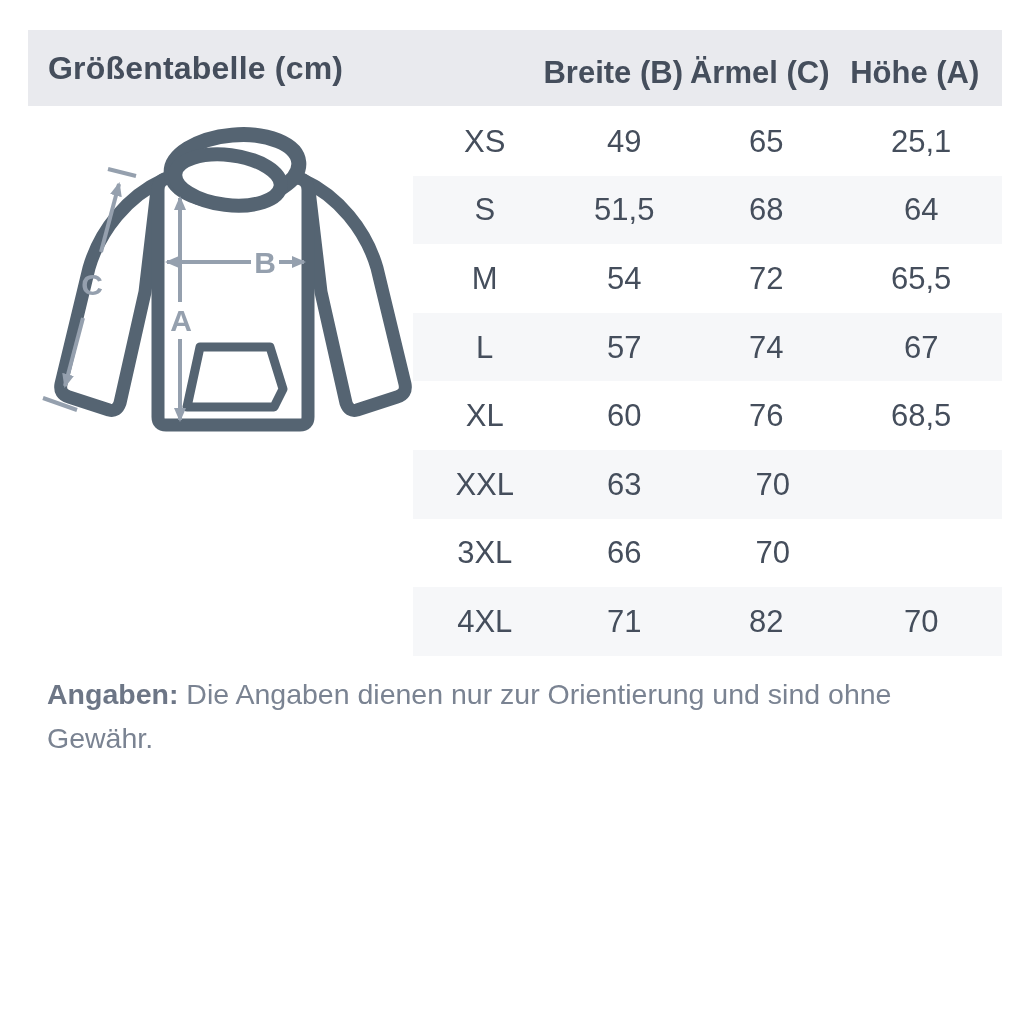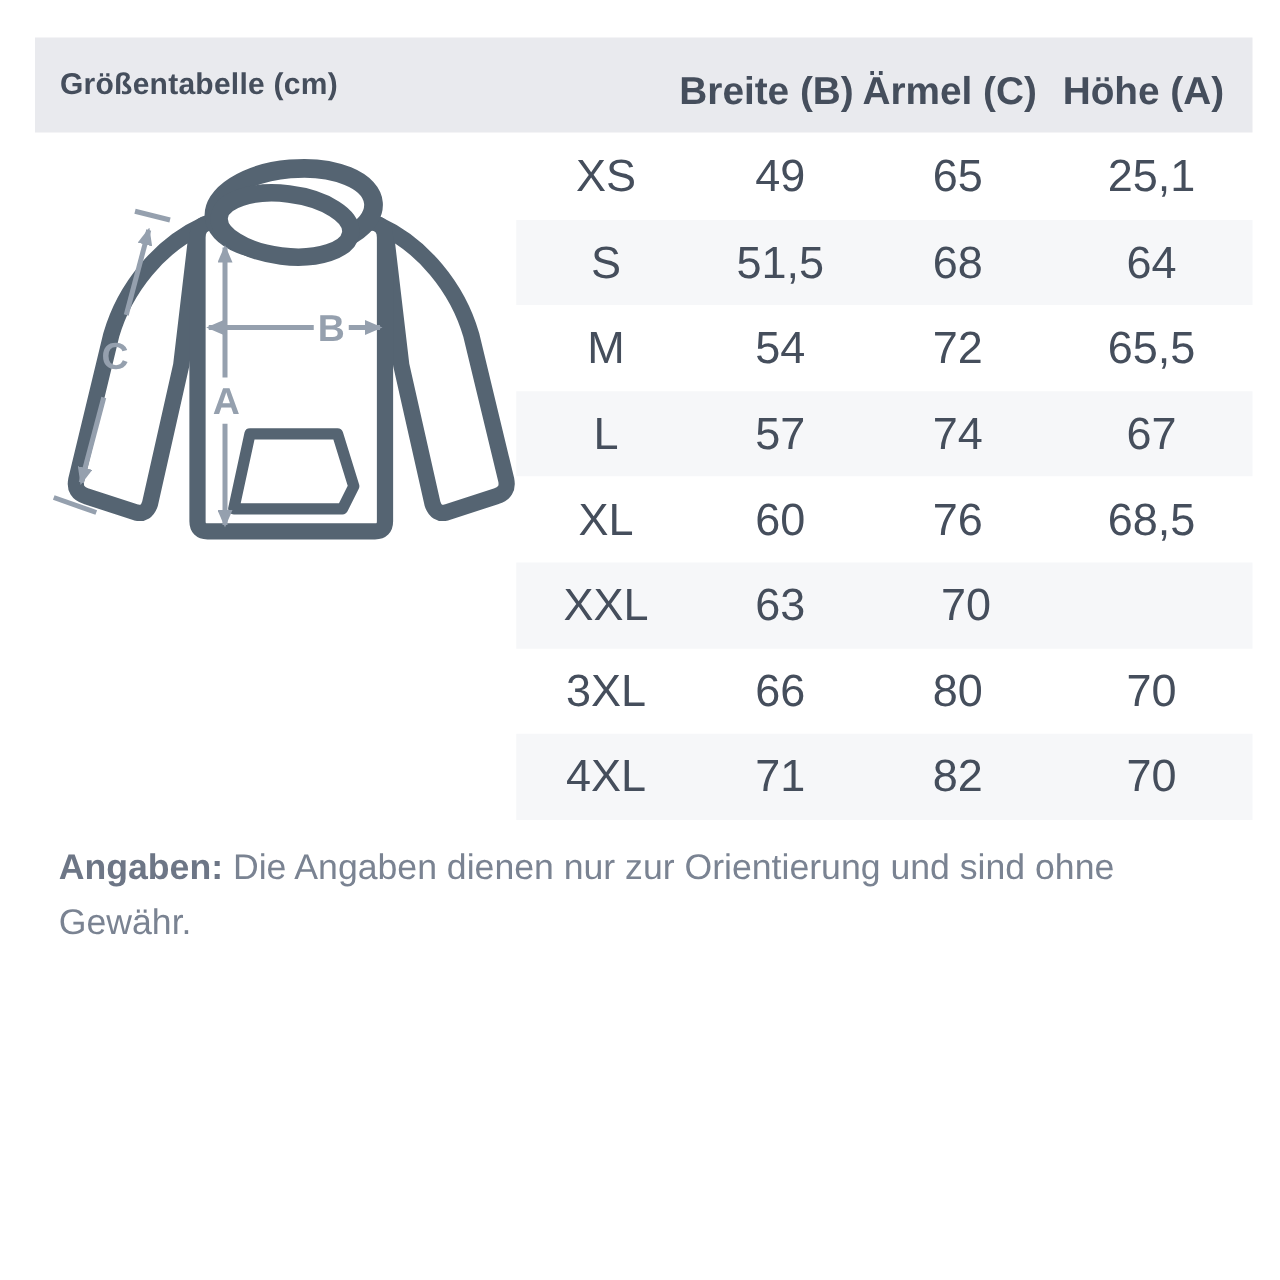--- a/index.html
+++ b/index.html
@@ -11,21 +11,21 @@
   .canvas { position:absolute; inset:0; background:#ffffff; }
 
   
   .header-band {
     position:absolute; left:28px; top:30px; width:974px; height:76px;
     background:#e9eaee;
   }
   .page-title {
     position:absolute; left:20px; top:0; height:76px;
     display:flex; align-items:center;
-    font-size:24px; font-weight:700; color:#454e5c; letter-spacing:0.2px;
+    font-size:32px; font-weight:700; color:#454e5c; letter-spacing:0.2px;
     white-space:nowrap;
   }
   .header-cols {
     position:absolute; left:372px; top:0; width:589px; height:86px;
     display:flex; align-items:center;
   }
   .hcol {
     text-align:center; font-size:31px; font-weight:700; color:#454e5c;
     white-space:nowrap;
   }
@@ -34,21 +34,21 @@
   .c1 { width:24.36%; }
   .c2 { width:23.00%; }
   .c3 { width:25.20%; }
   .c4 { width:27.44%; }
 
   
   .size-table { position:absolute; left:413px; top:107px; width:589px; }
   .trow { display:flex; align-items:center; height:68.6px; }
   .trow.striped { background:#f6f7f9; }
   .tcell {
-    text-align:center; font-size:36px; color:#454e5c; line-height:1;
+    text-align:center; font-size:31px; color:#454e5c; line-height:1;
   }
 
   
   .hoodie-wrap { position:absolute; left:30px; top:118px; width:400px; height:335px; }
 
   
   .footer-note {
     position:absolute; left:47px; top:672px; width:940px;
     font-size:28.5px; line-height:44px; color:#7a8392;
   }
@@ -150,21 +150,20 @@
 
     <div class="trow striped">
       <div class="tcell c1">XXL</div>
       <div class="tcell c2">63</div>
       <div class="tcell c4">70</div>
     </div>
 
     <div class="trow">
       <div class="tcell c1">3XL</div>
       <div class="tcell c2">66</div>
-      <div class="tcell c3">80</div>
       <div class="tcell c4">70</div>
     </div>
 
     <div class="trow striped">
       <div class="tcell c1">4XL</div>
       <div class="tcell c2">71</div>
       <div class="tcell c3">82</div>
       <div class="tcell c4">70</div>
     </div>
 

